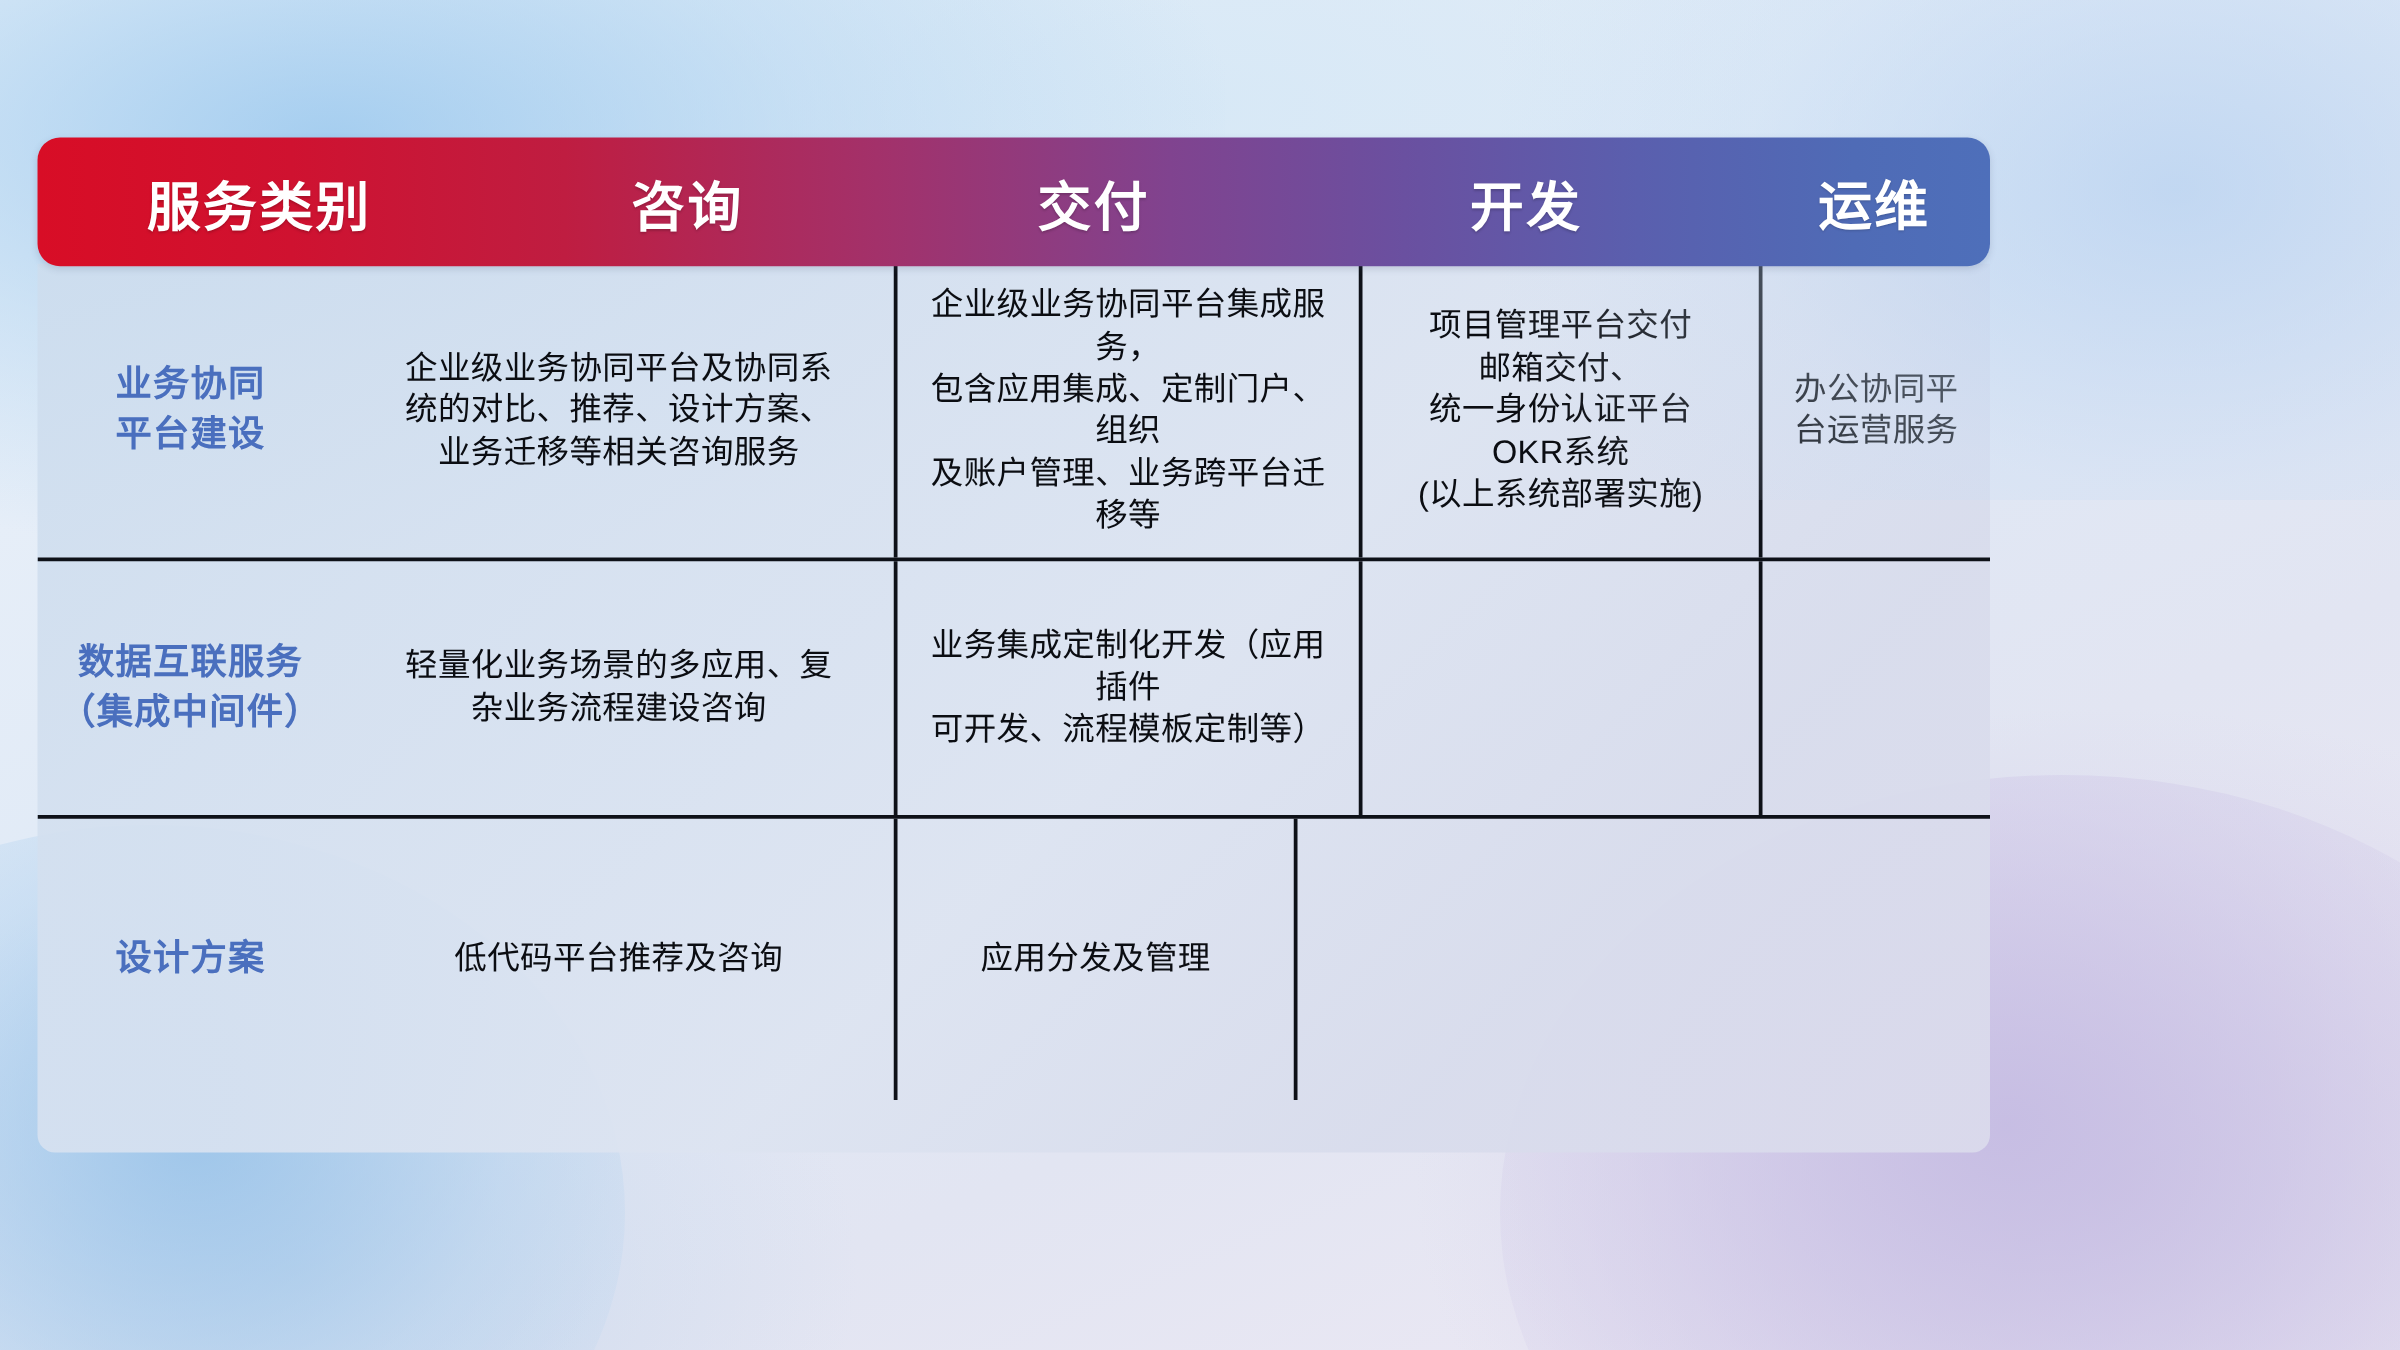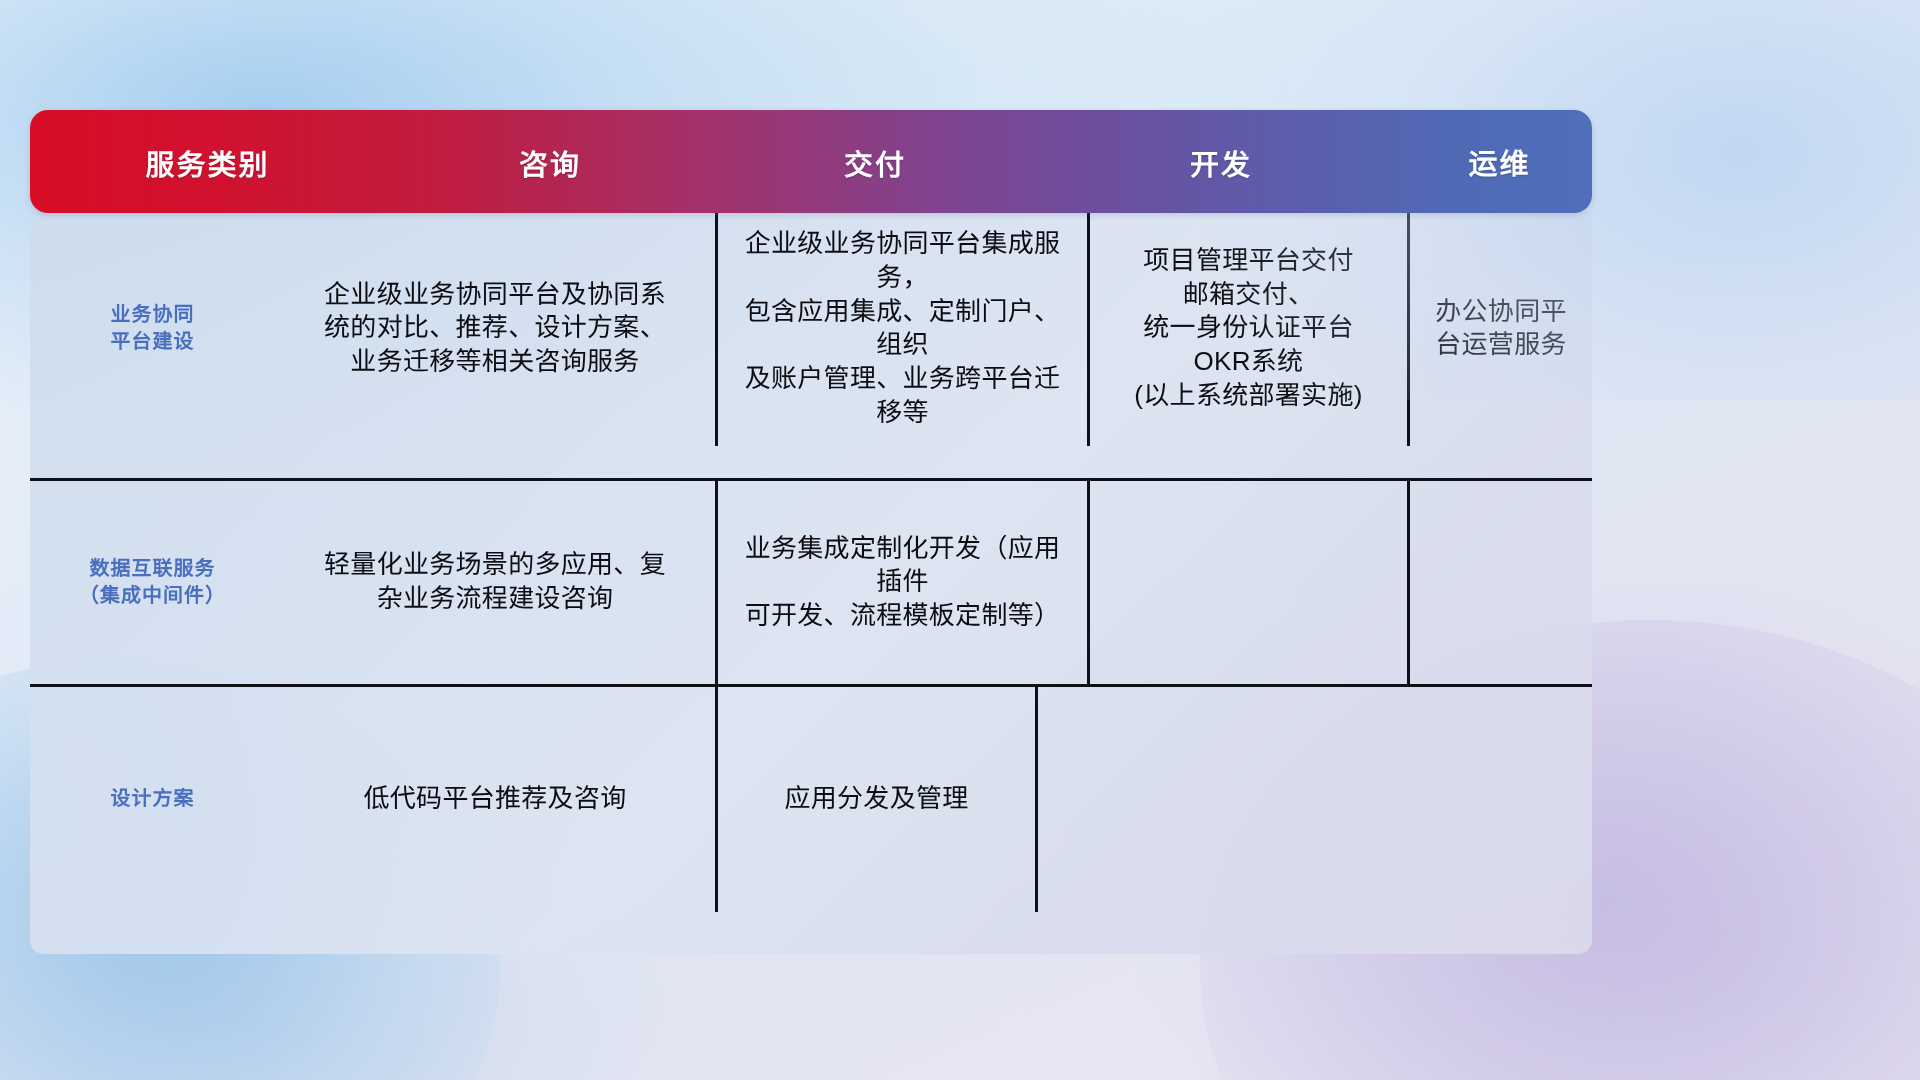--- a/index.html
+++ b/index.html
@@ -85,21 +85,21 @@
       #4e6fba 100%);
     box-shadow: 0 2px 6px rgba(60,70,110,0.18);
     overflow:hidden;
     z-index:3;
   }
   .header-cell{
     display:flex;
     align-items:center;
     justify-content:center;
     color:#ffffff;
-    font-size:29px;
+    font-size:43px;
     font-weight:700;
     letter-spacing:2px;
     text-shadow: 0 1px 2px rgba(0,0,0,0.18);
   }
 
   .body-box{
     position:relative;
     margin-top:-2px;
     background: linear-gradient(135deg,
         rgba(205,221,238,0.92) 0%,
@@ -134,41 +134,41 @@
     font-size:26px;
     line-height:1.30;
     letter-spacing:0.3px;
   }
   .cell.divider{
     border-left:3px solid #0e1118;
   }
   .cell.cat{
     color:#4a6fbe;
     font-weight:700;
-    font-size:20px;
+    font-size:29px;
     line-height:1.38;
     letter-spacing:1px;
   }
 
   
   .c0{ width:245px; }
   .c1{ width:440px; }
   .c2{ width:372px; }
   .c3{ width:320px; }
   .c4{ width:185px; }
 
   
   .h0{ width:355px; }
   .h1{ width:330px; }
   .h2{ width:372px; }
   .h3{ width:320px; }
   .h4{ width:185px;font-family:Liberation Mono, monospace; }
 
   .r1{ min-height:222px; }
-  .r2{ min-height:203px;margin-top:32px; }
+  .r2{ min-height:203px; }
   .r3{ min-height:225px; }
 
   .nowrap-pre{ white-space:pre-line; }
 </style>
 </head>
 <body>
 
 <div class="stage">
   <div class="corner-blue"></div>
   <div class="corner-violet"></div>

